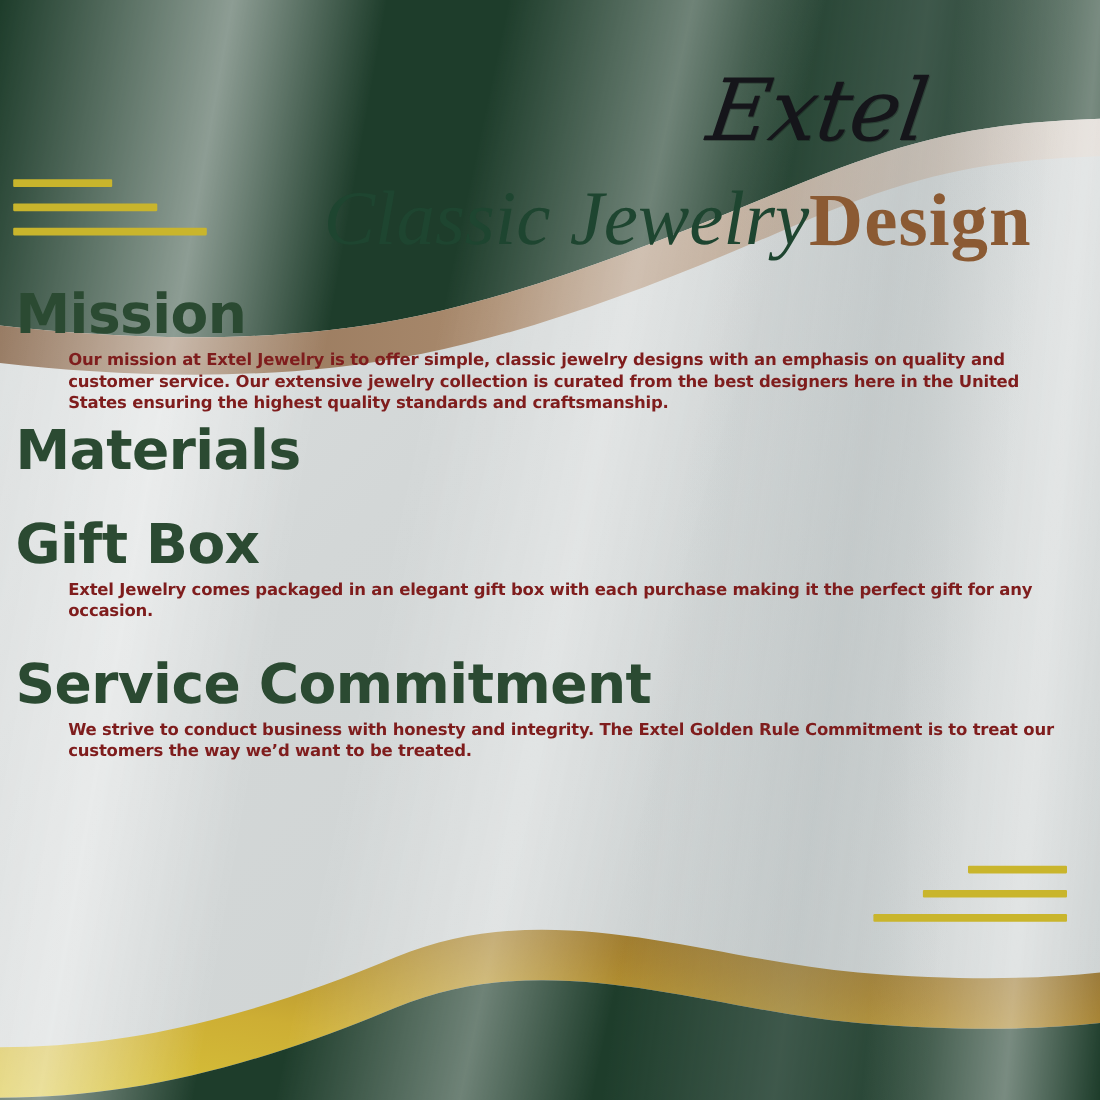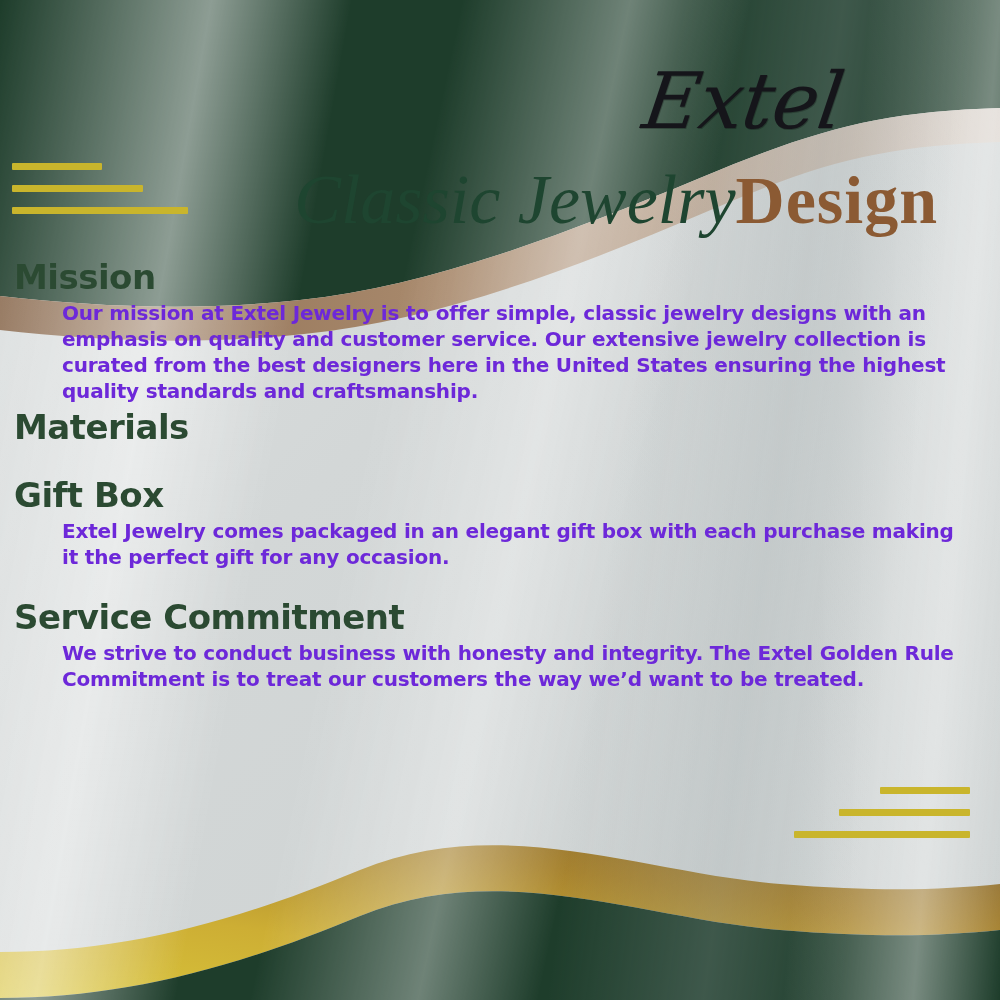--- a/index.html
+++ b/index.html
@@ -117,33 +117,33 @@
     left: 0;
     top: 258px;
     width: 1000px;
   }
   .section { margin-bottom: 4px; }
   .section-heading {
     margin: 0;
     padding: 0 0 0 14px;
     font-family: "DejaVu Sans", "Liberation Sans", sans-serif;
     font-weight: bold;
-    font-size: 34px;
+    font-size: 50px;
     line-height: 1.12;
     color: #2b4a32;
     letter-spacing: -0.5px;
   }
   .section-body {
     margin: 4px 0 0 0;
     padding: 0 34px 0 62px;
     font-family: "DejaVu Sans", "Liberation Sans", sans-serif;
     font-weight: bold;
-    font-size: 20px;
+    font-size: 15px;
     line-height: 1.30;
-    color: #6d28d9;
+    color: #7f1d1d;
     letter-spacing: -0.2px;
   }
   .sp-mission    { margin-top: 0px;  }
   .sp-materials  { }
   .sp-service    { margin-top: 28px; }
   .sp-gift       { margin-top: 30px; }
 </style>
 </head>
 <body>
 

